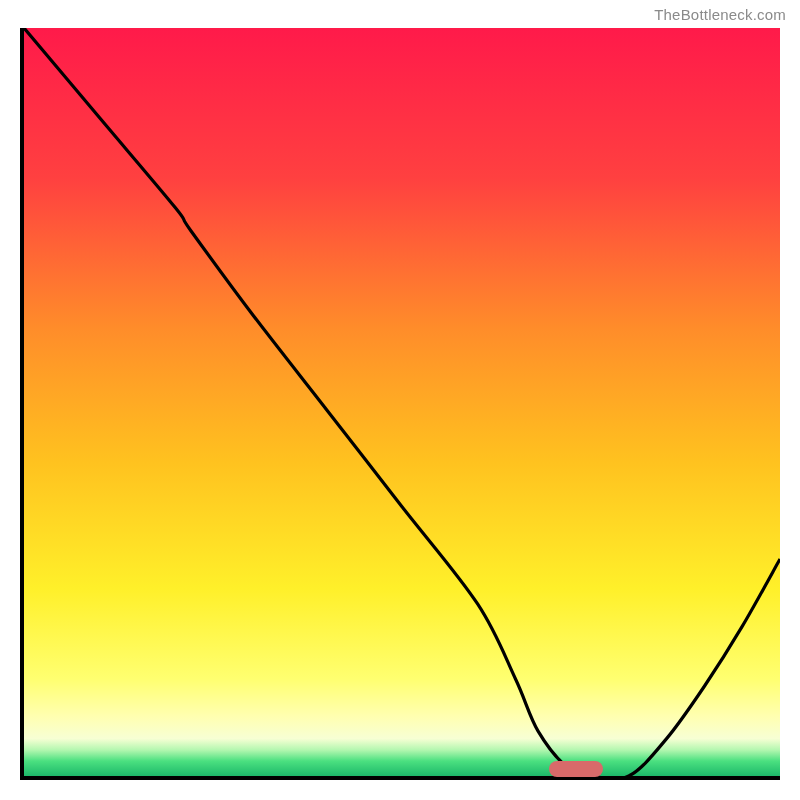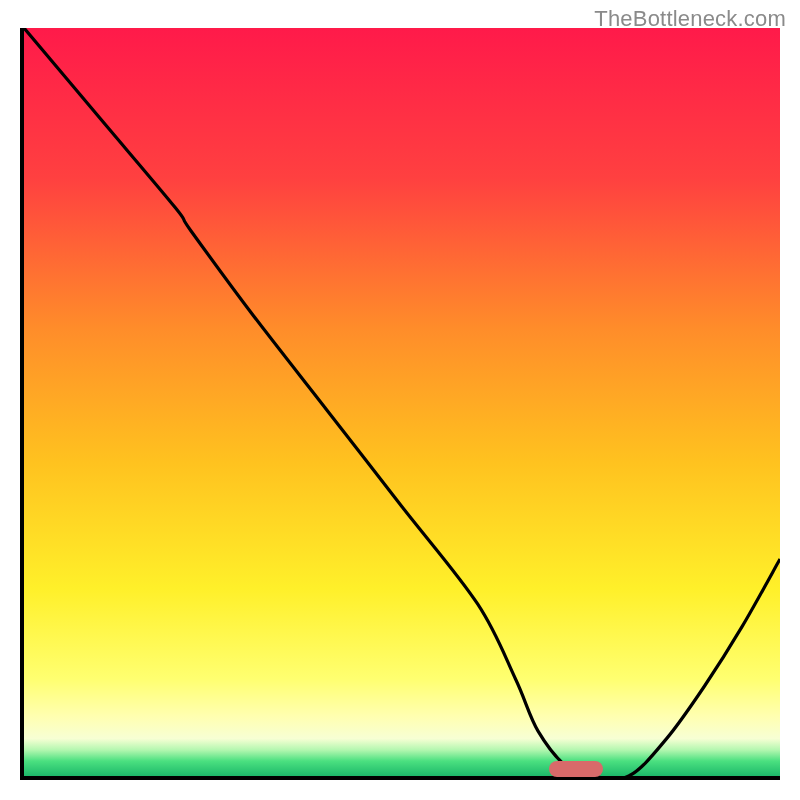--- a/index.html
+++ b/index.html
@@ -8,21 +8,21 @@
     width: 800px;
     height: 800px;
     background: #ffffff;
     position: relative;
     font-family: Arial, sans-serif;
   }
   .watermark {
     position: absolute;
     top: 6px;
     right: 14px;
-    font-size: 22px;
+    font-size: 15px;
     color: #8a8a8a;
     font-weight: 500;
     letter-spacing: 0.2px;
   }
   .plot-area {
     position: absolute;
     left: 20px;
     top: 28px;
     width: 760px;
     height: 752px;

